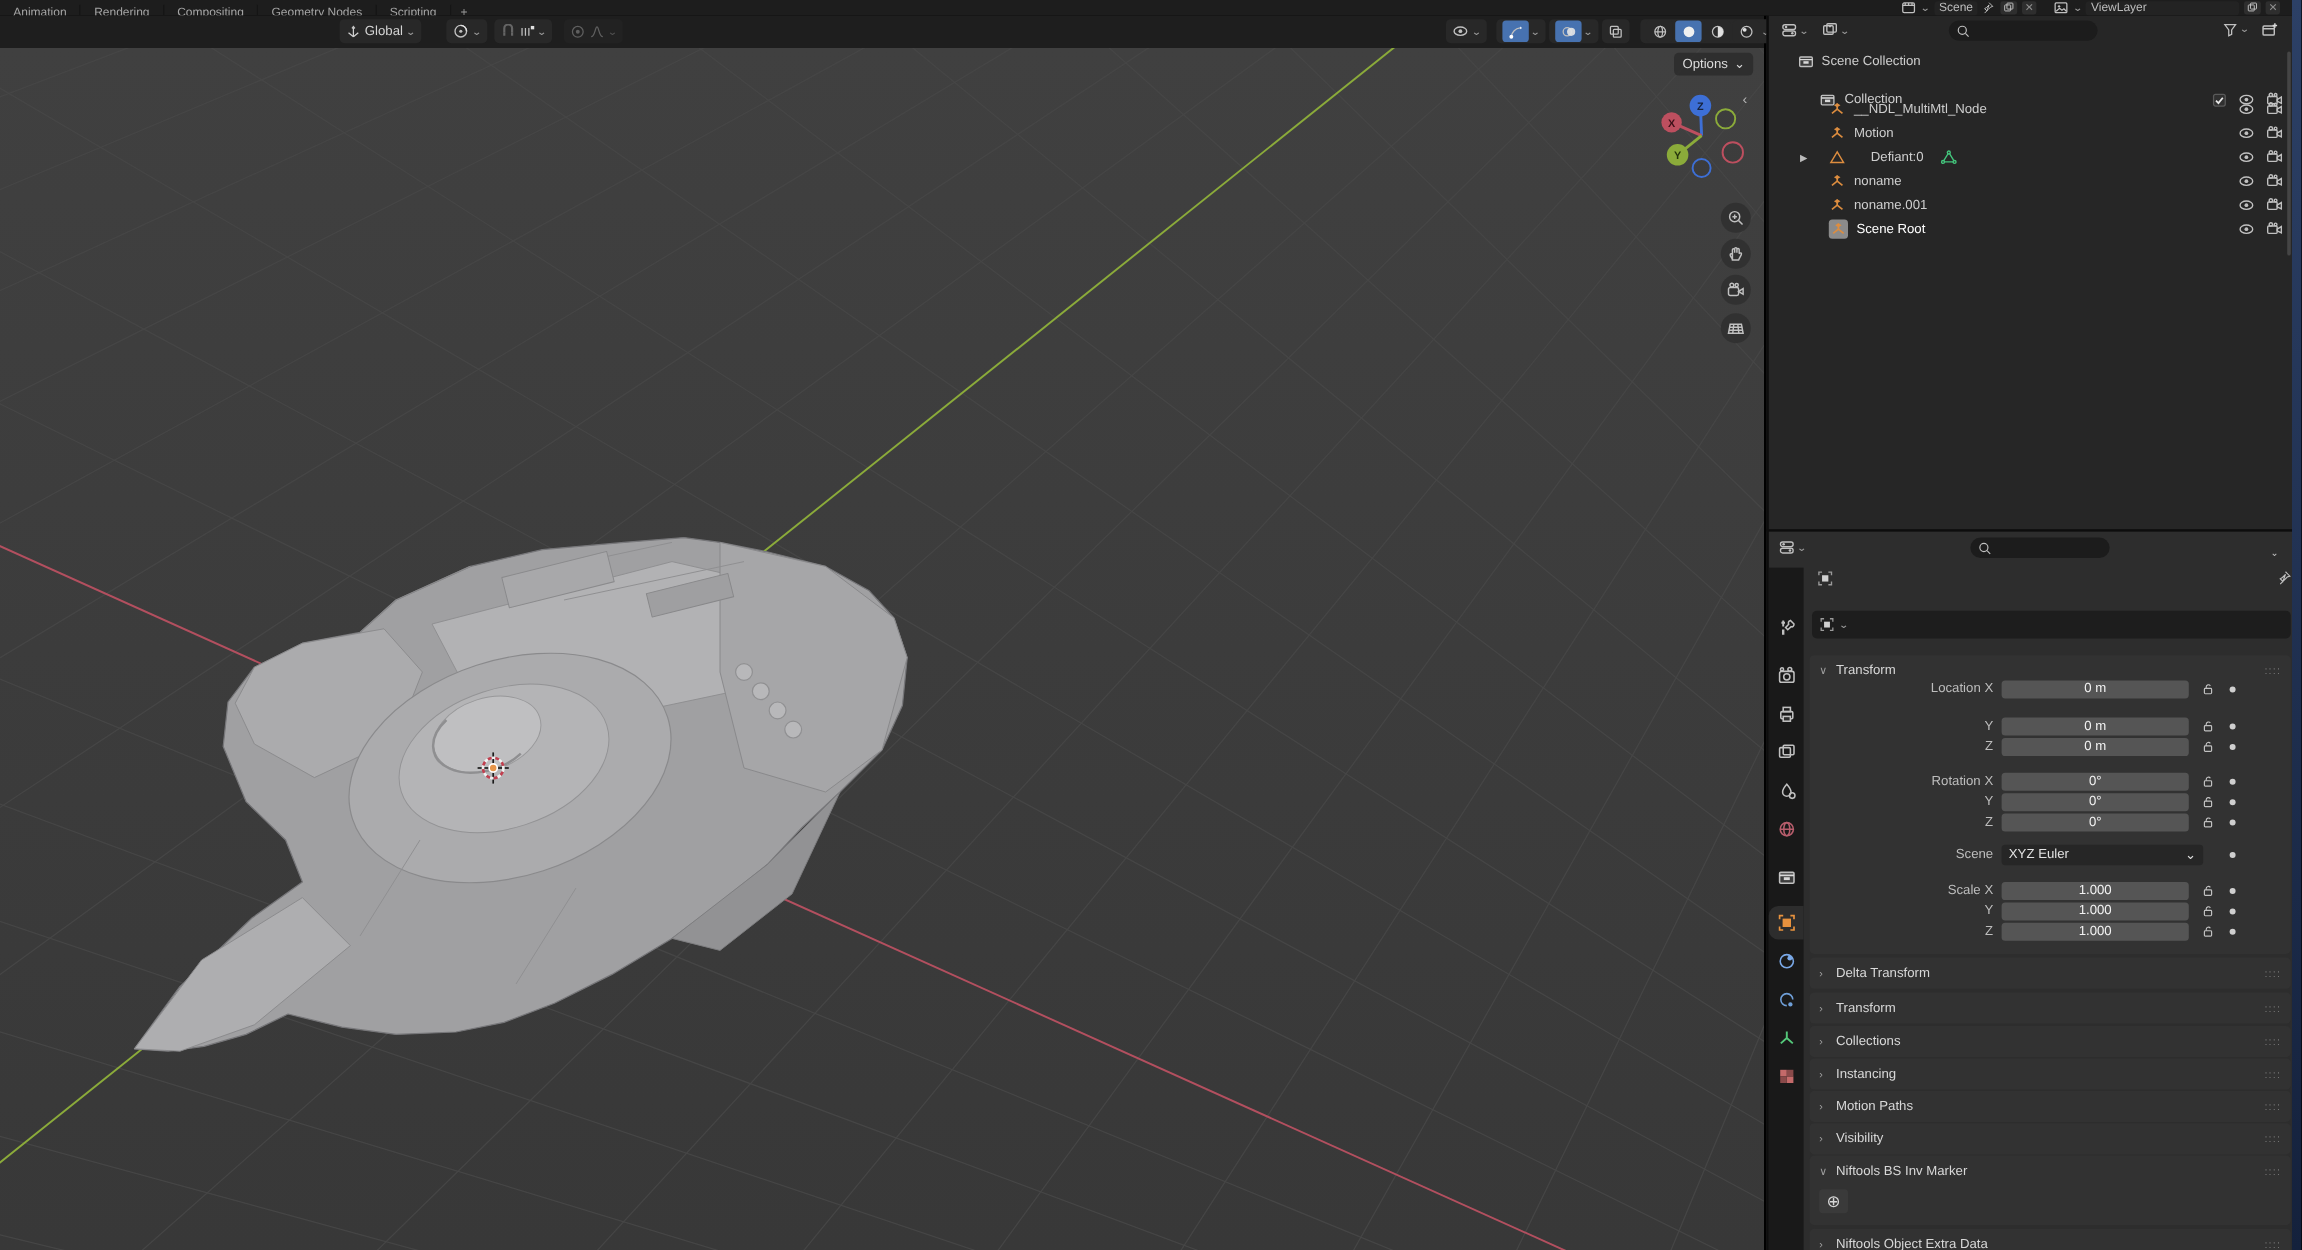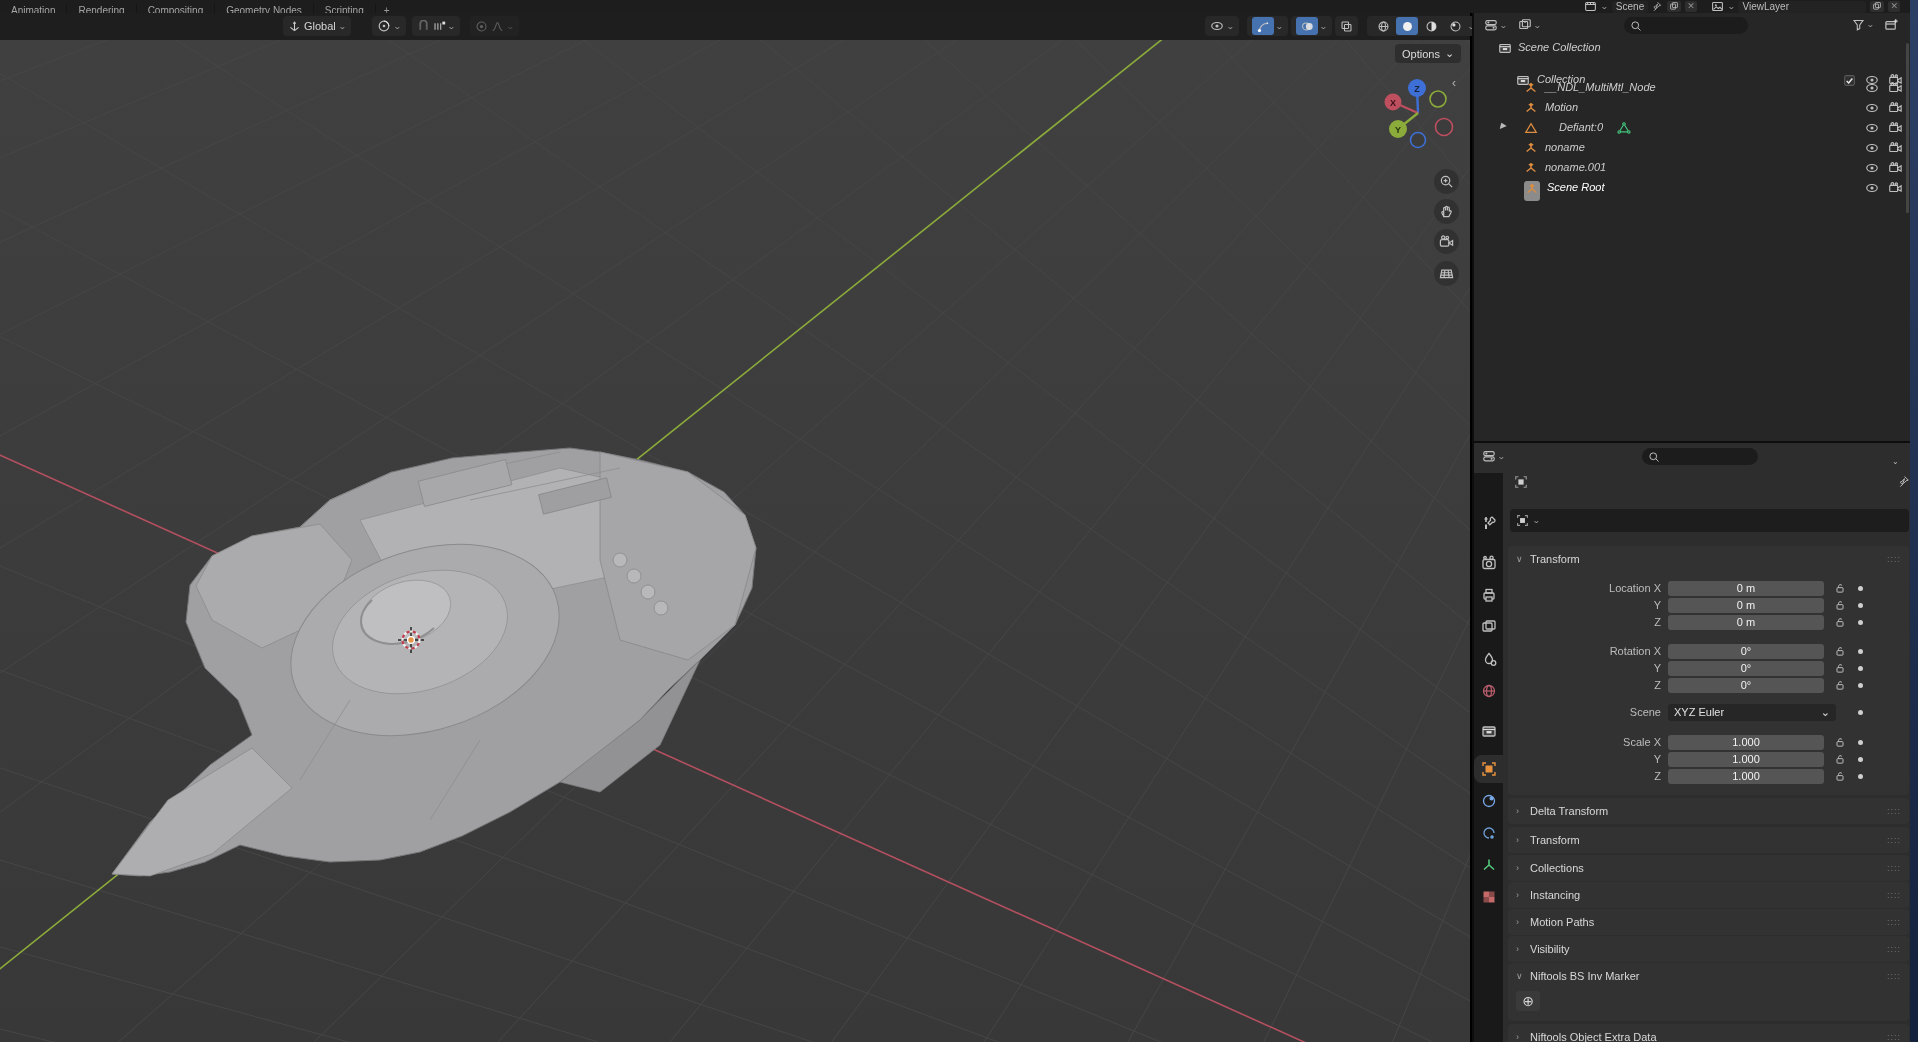--- a/index.html
+++ b/index.html
@@ -26,21 +26,21 @@
   #viewport{left:0;top:40px;width:1470px;height:1002px;background:linear-gradient(#404040,#383838);overflow:hidden;}
   #vpsvg{position:absolute;left:0;top:0;}
   #options-btn{left:1395px;top:4px;height:19px;padding:0 7px;background:#2b2b2bd9;border-radius:4px;
       display:flex;align-items:center;gap:5px;color:#dcdcdc;font-size:11px;}
   #collapse-arrow{left:1452px;top:36px;color:#b5b5b5;font-size:12px;}
   .navbtn{width:25px;height:25px;border-radius:50%;background:#2f2f2fd0;display:flex;align-items:center;justify-content:center;}
   
   #outliner{left:1472px;top:13px;width:438px;height:428px;background:#262626;border-left:2px solid #0d0d0d;}
   #outliner-header{position:absolute;left:0;top:0;width:100%;height:26px;}
   .search{position:absolute;height:17px;background:#1c1c1c;border-radius:9px;display:flex;align-items:center;padding:0 6px;gap:4px;}
-  .row{position:absolute;left:0;width:100%;height:20px;display:flex;font-size:11px;color:#cecece;font-style:italic;}
+  .row{position:absolute;left:0;width:100%;height:20px;display:flex;align-items:center;font-size:11px;color:#cecece;}
   .rowicons{position:absolute;display:flex;gap:9px;align-items:center;}
   .active-ico{background:#8b8b8b;border-radius:3px;padding:1px;}
   #out-scroll{left:432px;top:30px;width:3px;height:170px;background:#454545;border-radius:2px;}
   
   #properties{left:1472px;top:441px;width:438px;height:601px;background:#2d2d2d;border-left:2px solid #0d0d0d;border-top:2px solid #0d0d0d;}
   #prop-tabs{position:absolute;left:0;top:30px;width:29px;height:571px;background:#191919;}
   .ptab{position:absolute;left:0;width:29px;height:28px;display:flex;align-items:center;justify-content:center;}
   .ptab.active{background:#2d2d2d;border-radius:8px 0 0 8px;}
   .panel{position:absolute;left:34px;width:401px;background:#323232;border-radius:4px;color:#d8d8d8;font-size:11px;}
   .panel-h{display:flex;align-items:center;gap:6px;height:26px;padding:0 8px;}
@@ -768,21 +768,21 @@
         </svg>
       </div>
     </div>
   <div id="prop-main" style="position: absolute; left: 0px; top: 0px; width: 438px; height: 601px; overflow: hidden;">
       <div class="panel" style="top:103px;height:249px">
  <div class="panel-h">
    <span class="chev-sm">∨</span>
           <span>Transform</span>
    <span class="dragdots">::::</span>
         </div>
-        <div class="trow" style="top:34px">
+        <div class="trow" style="top:20px">
     <div class="tlabel">Location X</div>
     <div class="tfield " style="">
       <span>0 m</span>
 
     </div>
     <span class="tlock">
             <svg width="12" height="12" viewBox="0 0 16 16" fill="none" stroke="#c0c0c0" stroke-width="1.3">
               <rect x="4" y="7.5" width="8" height="6" rx="1"></rect>
               <path d="M6 7.5V6a2.5 2.5 0 0 1 4.6-1.3"></path>
             </svg>

